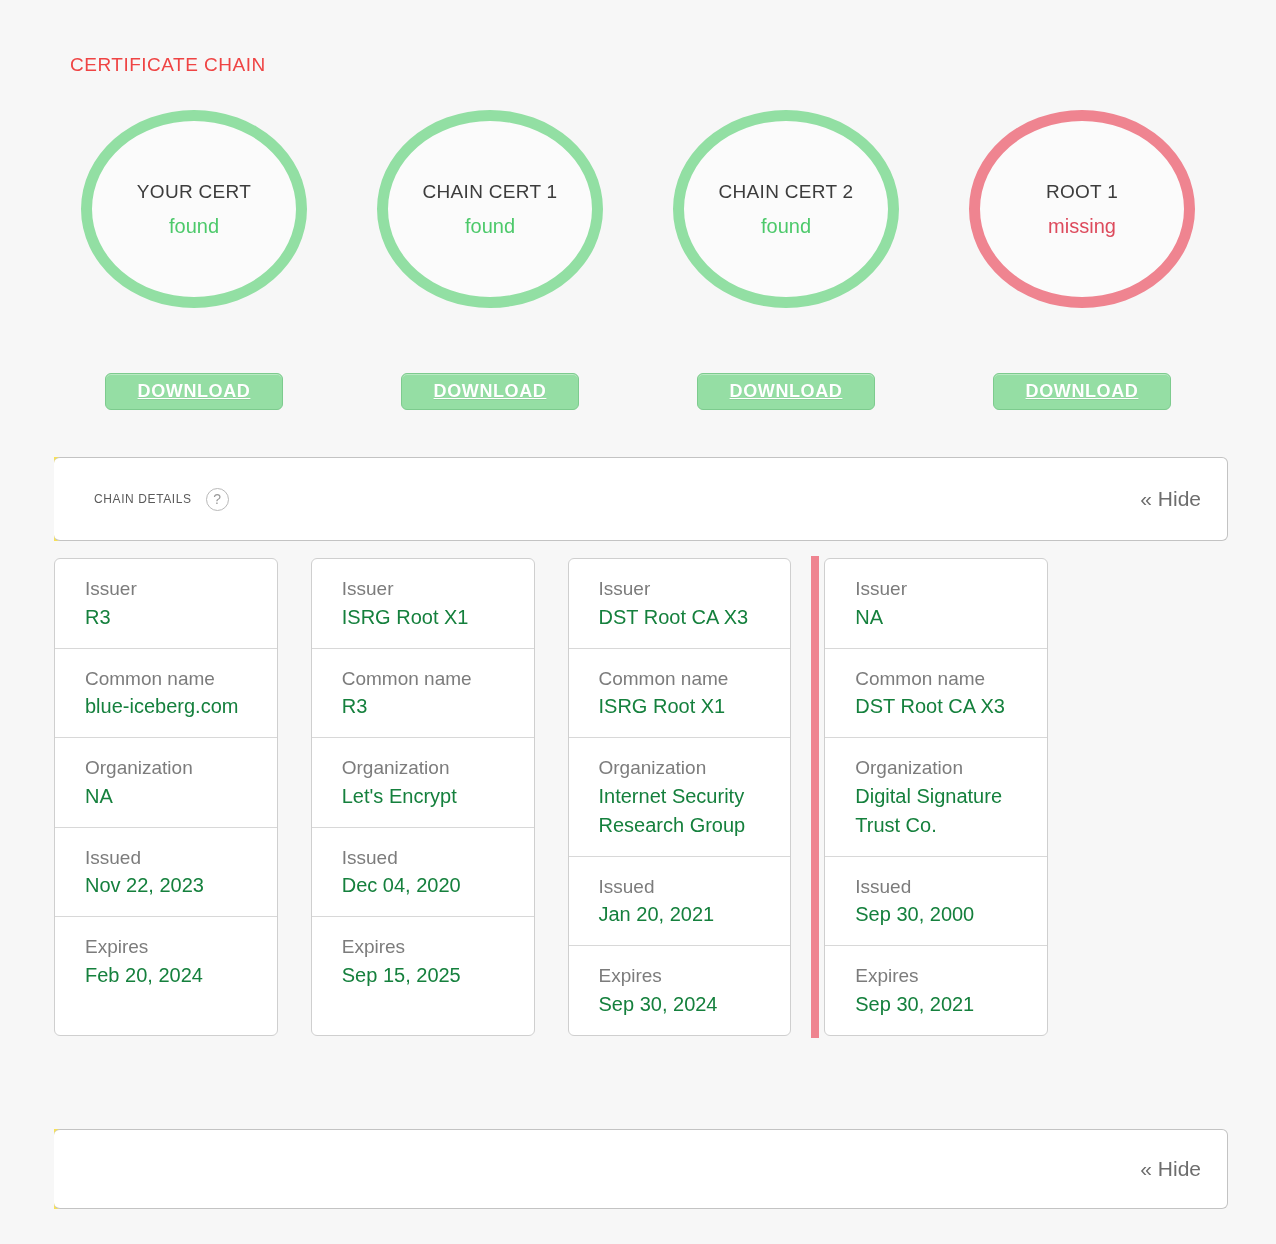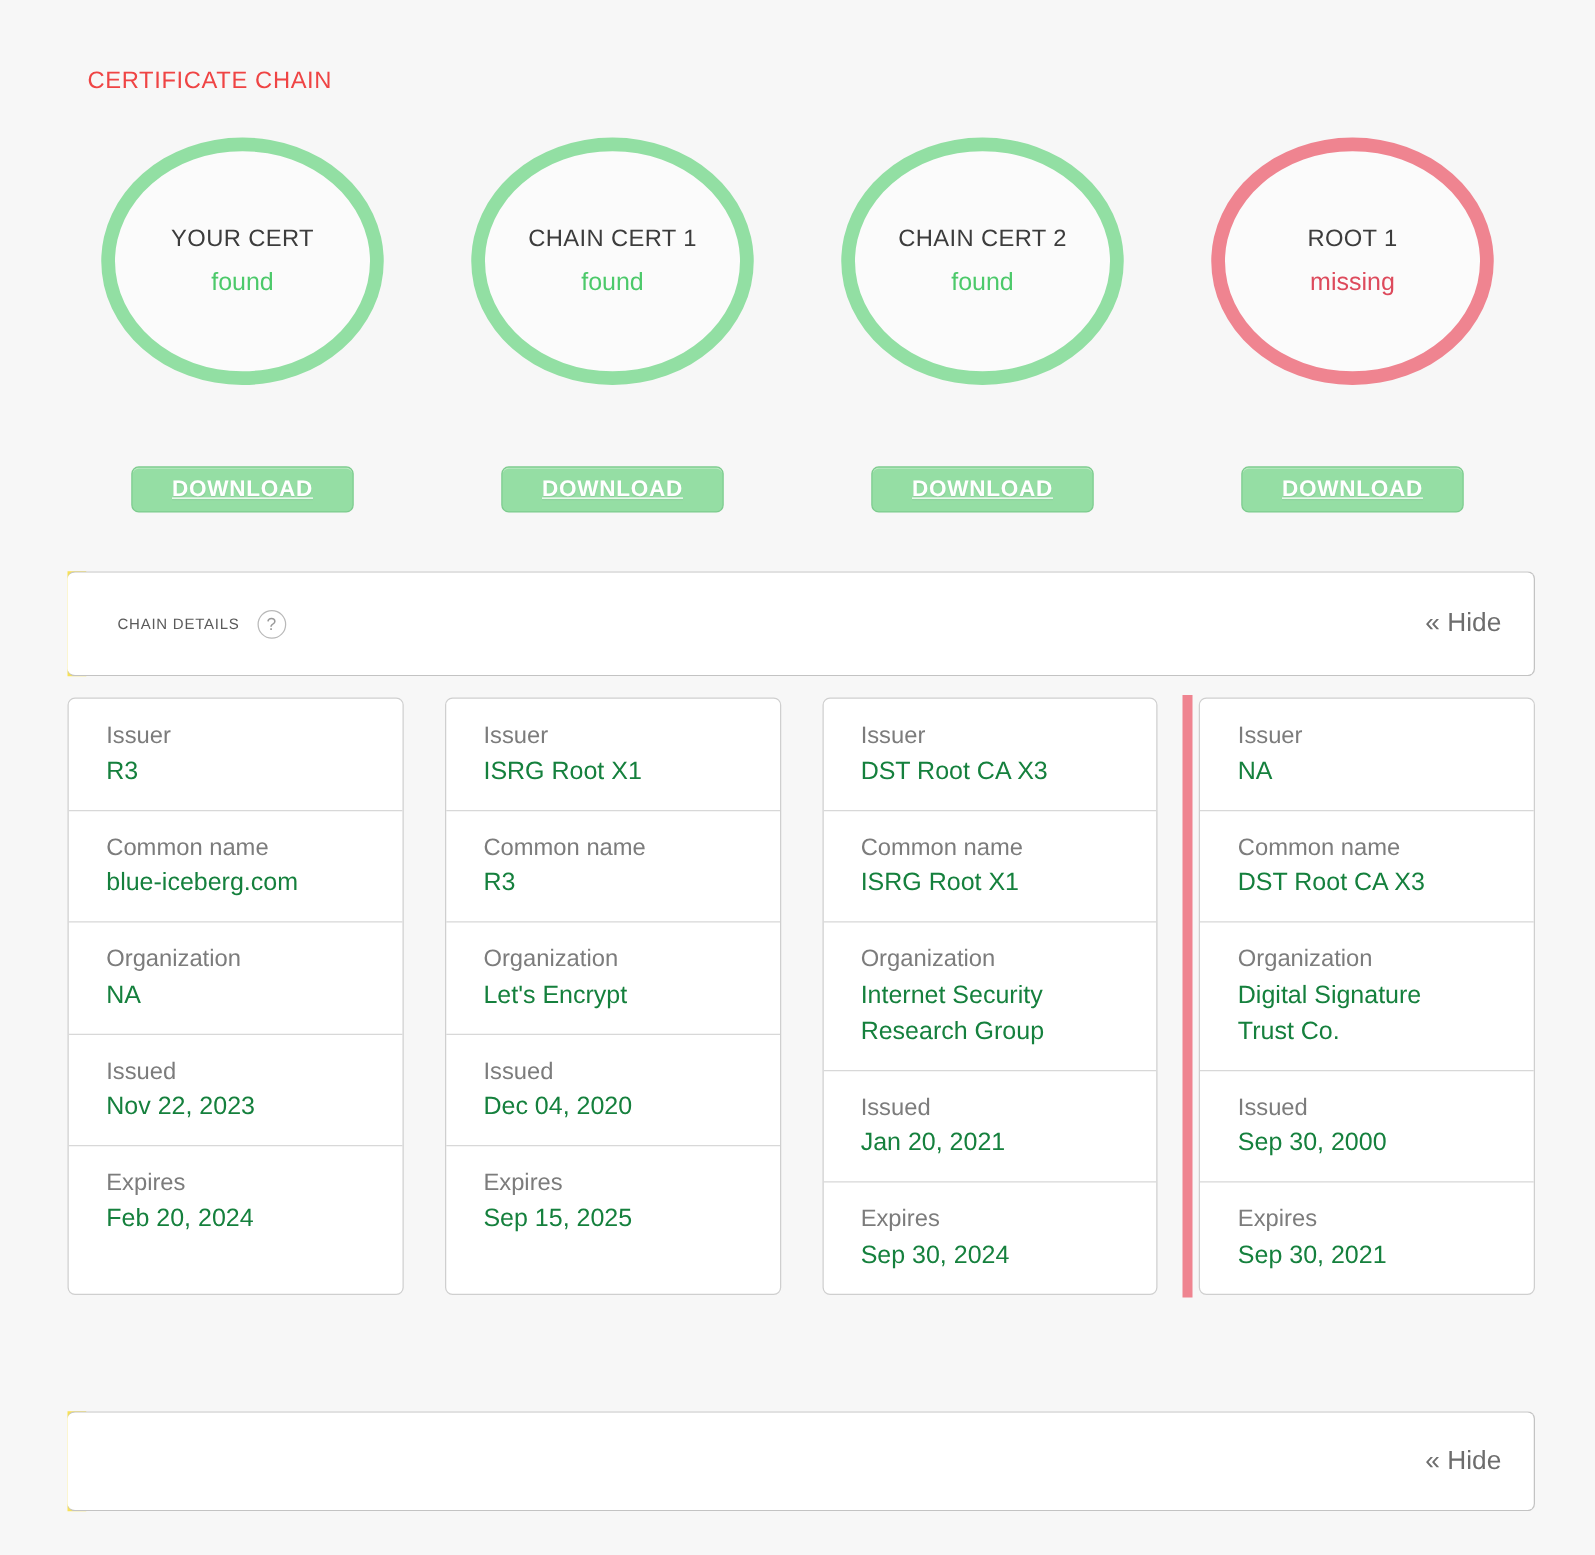--- a/index.html
+++ b/index.html
@@ -136,21 +136,21 @@
     font-size: 21px;
     color: #6d6d6d;
     cursor: pointer;
   }
 
   
   .detail-cols {
     position: absolute;
     left: 54px;
     top: 558px;
-    width: 1174px;
+    width: 994px;
     display: flex;
     gap: 33px;
   }
   .detail-col {
     position: relative;
     flex: 1 1 0;
     background: #ffffff;
     border: 1px solid #cfcfcf;
     border-radius: 6px;
   }

